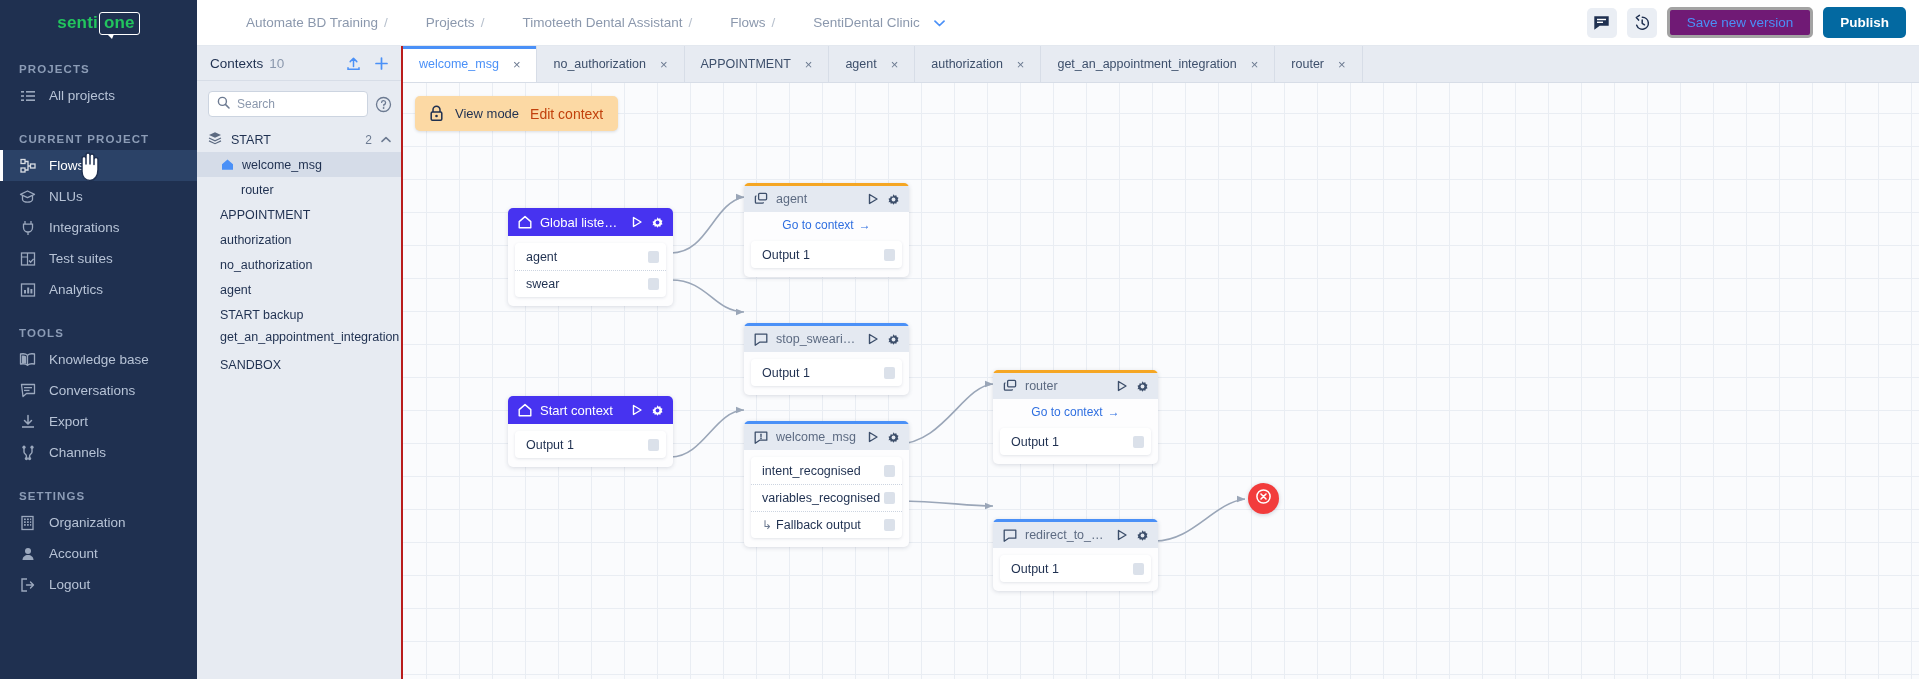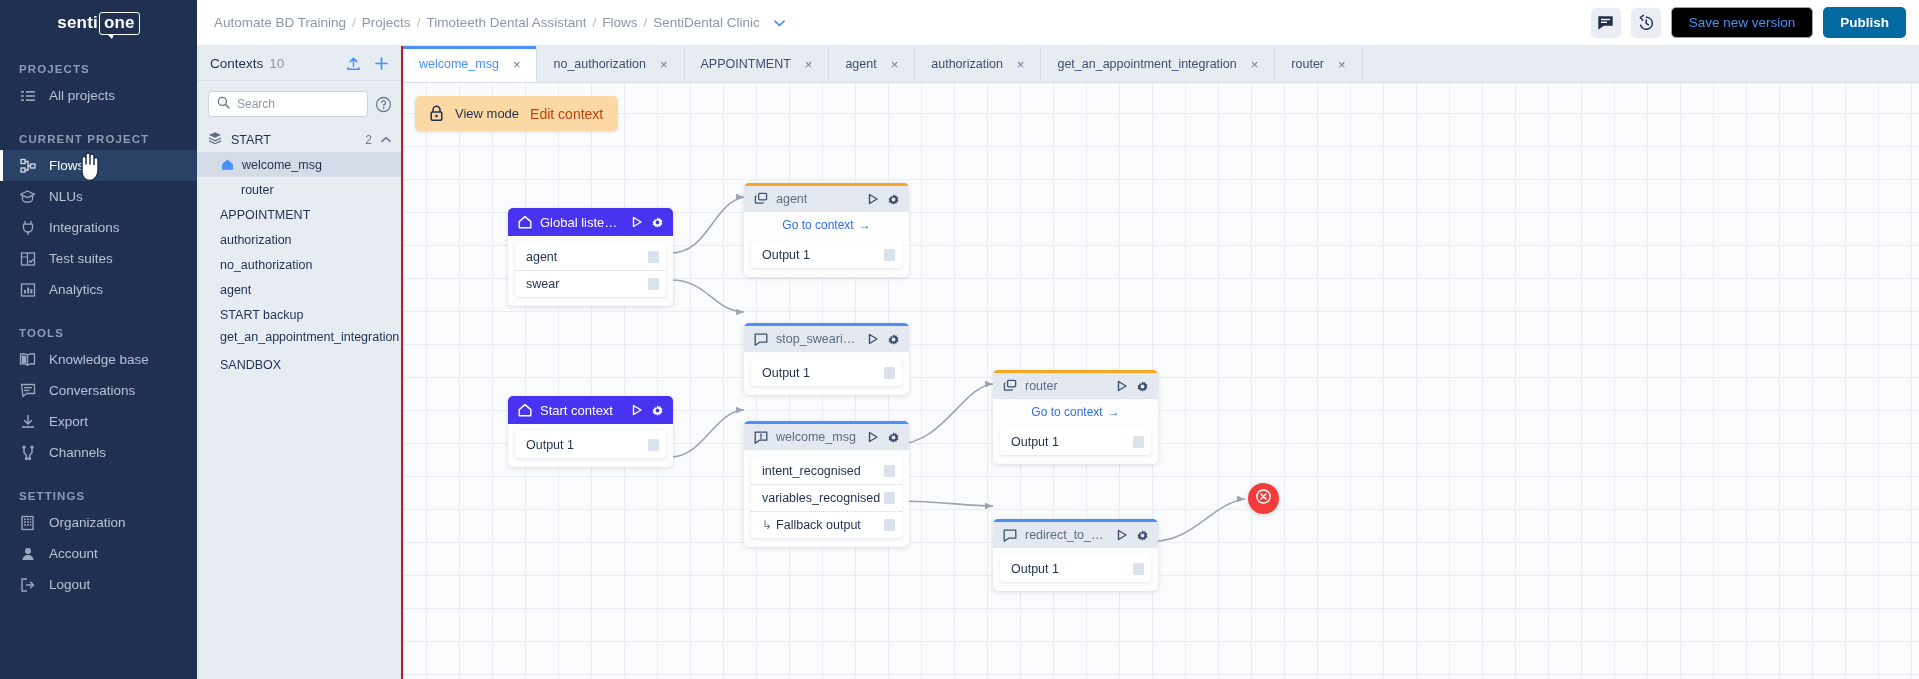--- a/index.html
+++ b/index.html
@@ -9,21 +9,21 @@
     background: #ffffff;
   }
   .app { display: flex; width: 1919px; height: 679px; }
 
   
   .sidebar {
     width: 197px; height: 679px; background: #1f3050;
     flex: 0 0 197px; position: relative; overflow: hidden;
   }
   .logo-wrap { height: 46px; display: flex; align-items: center; justify-content: center; }
-  .logo { display: flex; align-items: baseline; font-size: 17px; font-weight: bold; color: #ffffff; letter-spacing: .2px; }
+  .logo { display: flex; align-items: baseline; font-size: 17px; font-weight: bold; color: #22c55e; letter-spacing: .2px; }
   .logo .one {
     border: 1.6px solid #ffffff; border-radius: 3px; padding: 0px 4px 1px 4px; margin-left: 1px;
     position: relative;
   }
   .logo .one:after {
     content:""; position:absolute; left:7px; bottom:-5px; width:0;height:0;
     border-left:5px solid transparent; border-right:2px solid transparent; border-top:5px solid #fff;
   }
   .sec-title {
     font-size: 11.5px; color: #8c9cb6; letter-spacing: 1.1px; font-weight: bold;
@@ -47,33 +47,33 @@
 
   
   .main { flex: 1 1 auto; display: flex; flex-direction: column; min-width: 0; background:#fff;}
 
   .topbar {
     height: 46px; display: flex; align-items: center; border-bottom: 1px solid #e3e8ef;
     padding: 0 13px 0 17px; flex: 0 0 46px; background:#ffffff;
   }
   .crumbs { display: flex; align-items: center; gap: 6px; font-size: 13.5px; color: #8b98ad; }
   .crumbs .sep { color: #b7c0cd; }
-  .crumbs .crumb { cursor: pointer; }
+  .crumbs .crumb { cursor: pointer; margin-left: 32px; }
   .crumbs .crumb.last { color: #8b98ad; }
   .chev-down { margin-left: 8px; color:#4a90f7; font-size: 11px; cursor:pointer; }
   .topbar-right { margin-left: auto; display: flex; align-items: center; gap: 10px; }
   .icon-btn {
     width: 30px; height: 30px; border-radius: 5px; background: #eaeef4;
     display: flex; align-items: center; justify-content: center; cursor: pointer; color:#1f3050;
   }
   .btn {
     height: 31px; border-radius: 5px; display: flex; align-items: center; justify-content: center;
     font-size: 13.5px; cursor: pointer; padding: 0 17px; font-weight: 500;
   }
-  .btn-outline { border: 1px solid #a3a3a3; color: #4a90f7; background: #000000; }
+  .btn-outline { border: 3px solid #a3a3a3; color: #4a90f7; background: #701a75; }
   .btn-primary { background: #0369a1; color: #fff; font-weight:bold; }
 
   .body-row { flex: 1 1 auto; display: flex; min-height: 0; }
 
   
   .contexts {
     width: 206px; flex: 0 0 206px; background: #e7ebf2; display: flex; flex-direction: column;
     border-right: 2px solid #b91c1c; min-height: 0;
   }
   .ctx-head {

